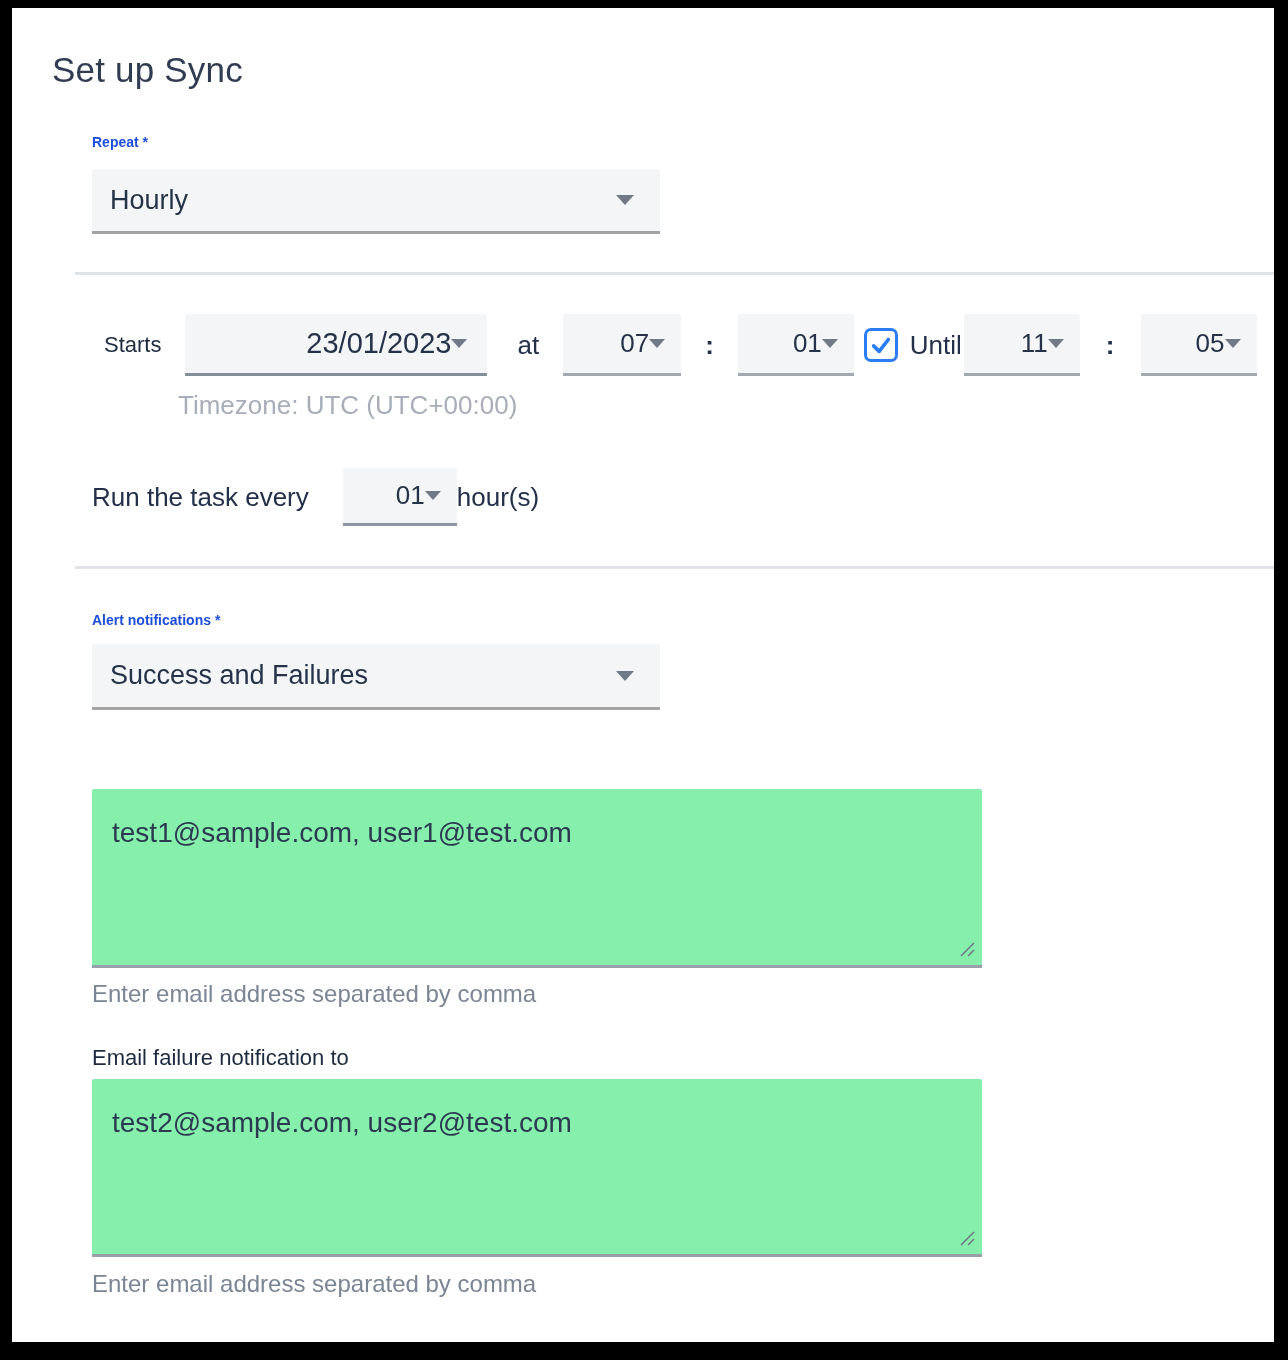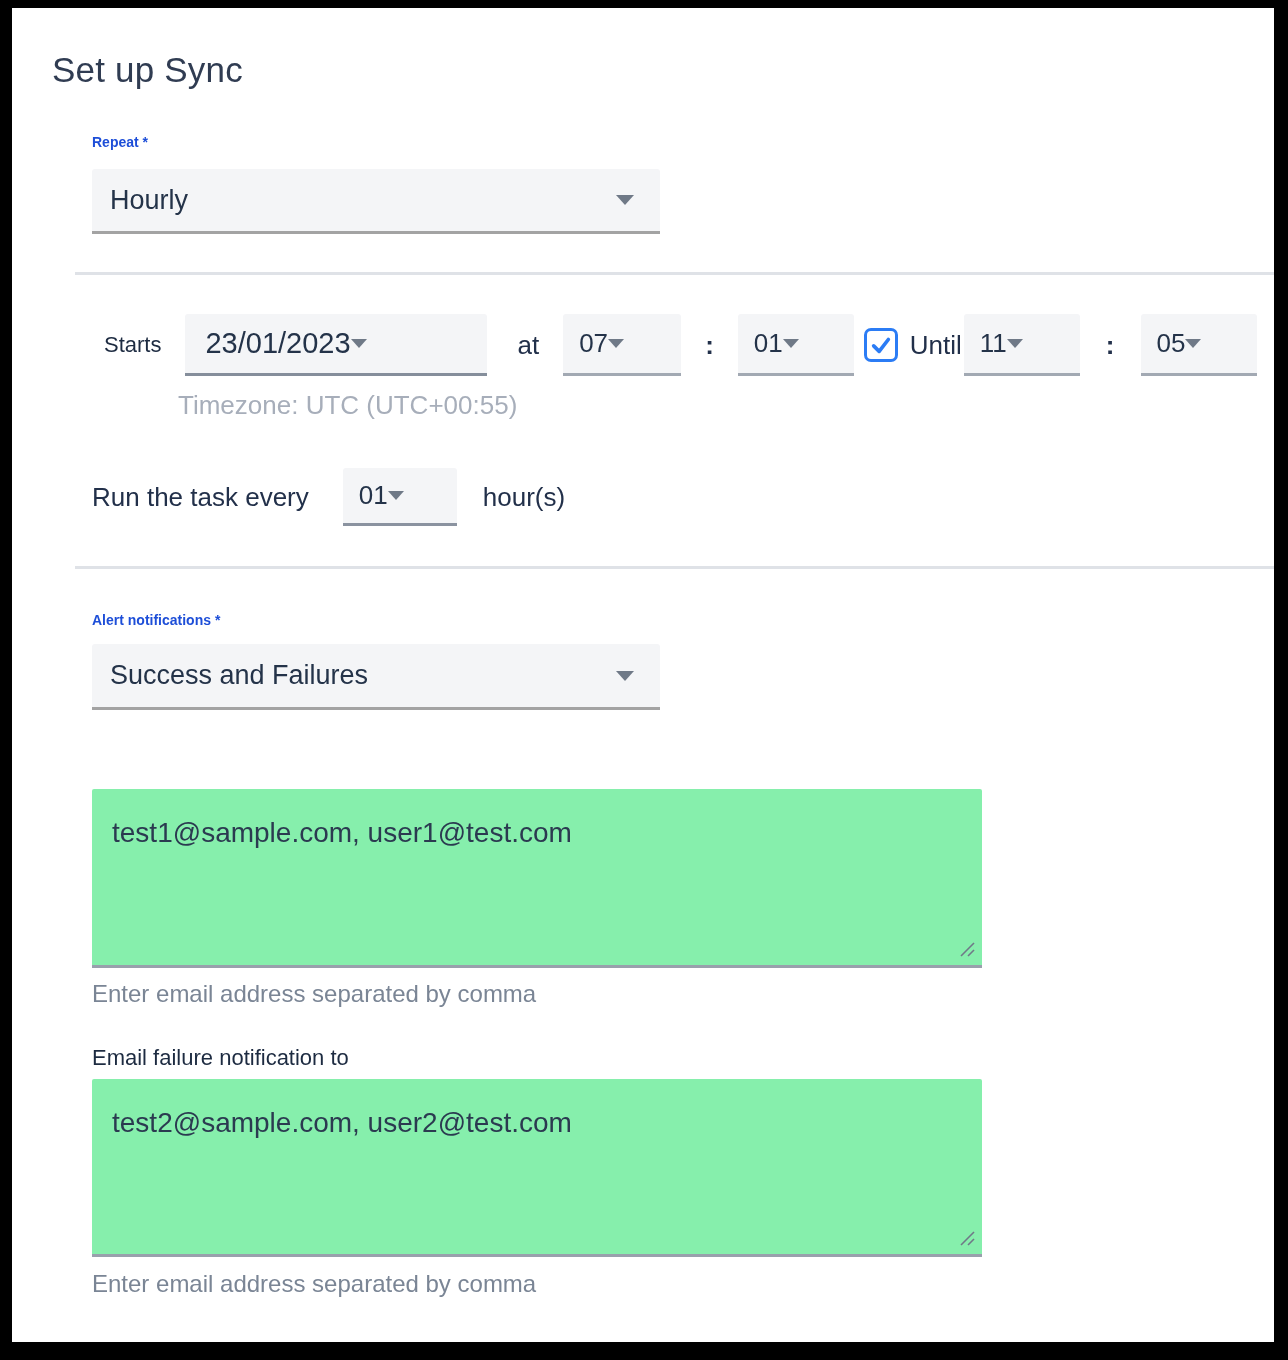--- a/index.html
+++ b/index.html
@@ -34,21 +34,21 @@
   }
   .arr.small {
     border-left:8px solid transparent; border-right:8px solid transparent;
     border-top:9px solid #6f7987;
   }
 
   .row { display:flex; align-items:center; }
 
   .timebox {
     background:#f4f5f7; border-bottom:3px solid #a2a9b3; border-radius:3px 3px 0 0;
-    height:62px; display:flex; align-items:center; justify-content:flex-start;
+    height:62px; display:flex; align-items:center; justify-content:flex-end;
     padding:0 16px; cursor:pointer;
   }
   .timebox .value { font-size:26px; color:#243349; }
   .datebox { width:302px; padding:0 20px; border-bottom-color:#858e9b; }
   .datebox .value { font-size:29px; }
 
   .inline-text { font-size:26px; color:#22304a; }
   .colon { font-size:26px; color:#22304a; font-weight:bold; }
 
   .checkbox {
@@ -113,29 +113,29 @@
         <span class="value">11</span>
         <span class="arr small"></span>
       </div>
       <span class="colon" style="margin:0 26px;">:</span>
       <div class="timebox" style="width:116px;">
         <span class="value">05</span>
         <span class="arr small"></span>
       </div>
     </div>
 
-    <div class="abs muted-tz" style="left:166px; top:382px;">Timezone: UTC (UTC+00:55)</div>
+    <div class="abs muted-tz" style="left:166px; top:382px;">Timezone: UTC (UTC+00:00)</div>
 
     <div class="abs row" style="left:80px; top:460px; height:58px;">
       <span class="inline-text" style="margin-right:34px;">Run the task every</span>
       <div class="timebox" style="width:114px; height:58px; border-bottom-color:#8b93a0;">
         <span class="value">01</span>
         <span class="arr small"></span>
       </div>
-      <span class="inline-text" style="margin-left:26px;">hour(s)</span>
+      <span class="inline-text" style="">hour(s)</span>
     </div>
 
     <div class="abs divider" style="left:63px; top:558px; width:1199px;"></div>
 
     <div class="abs field-label" style="left:80px; top:604px;">Alert notifications *</div>
     <div class="abs dropdown" style="left:80px; top:636px; width:568px; height:66px;">
       <span class="value">Success and Failures</span>
       <span class="arr"></span>
     </div>
 

